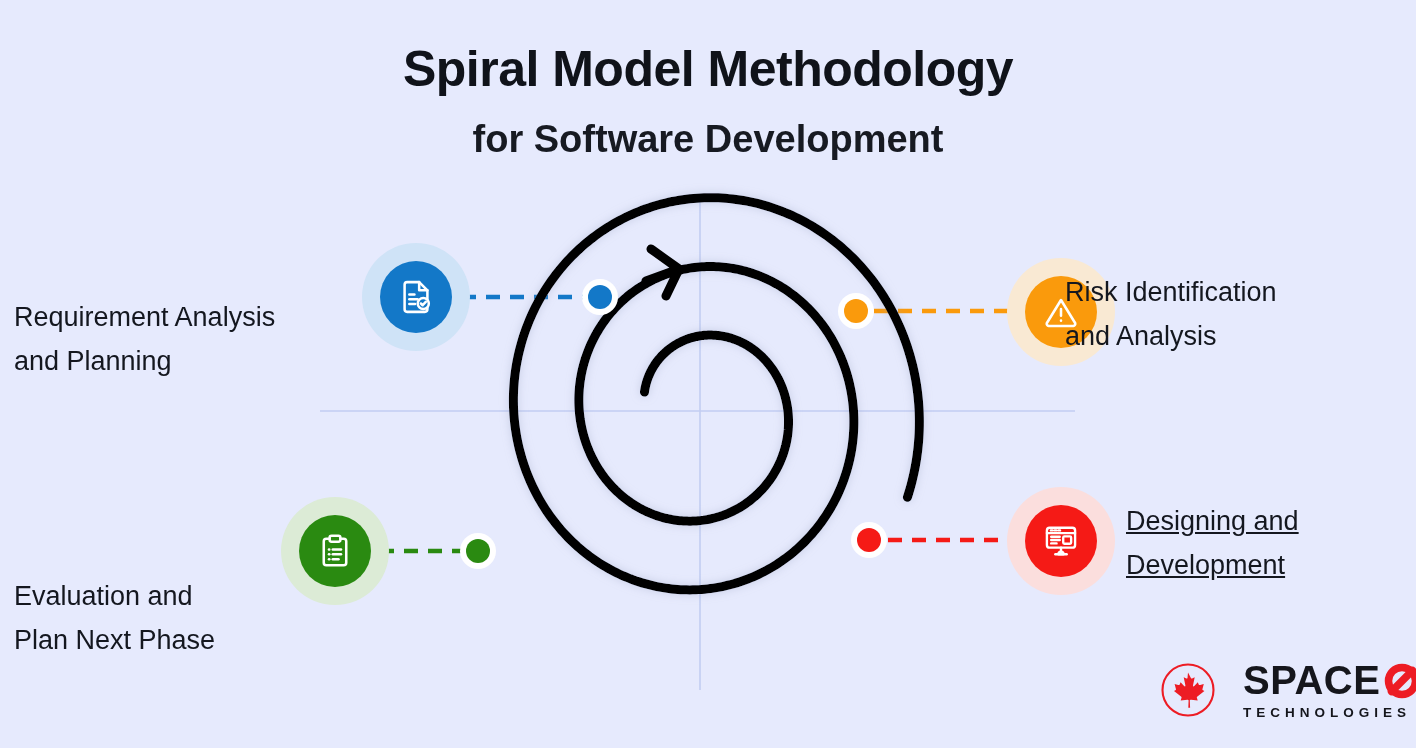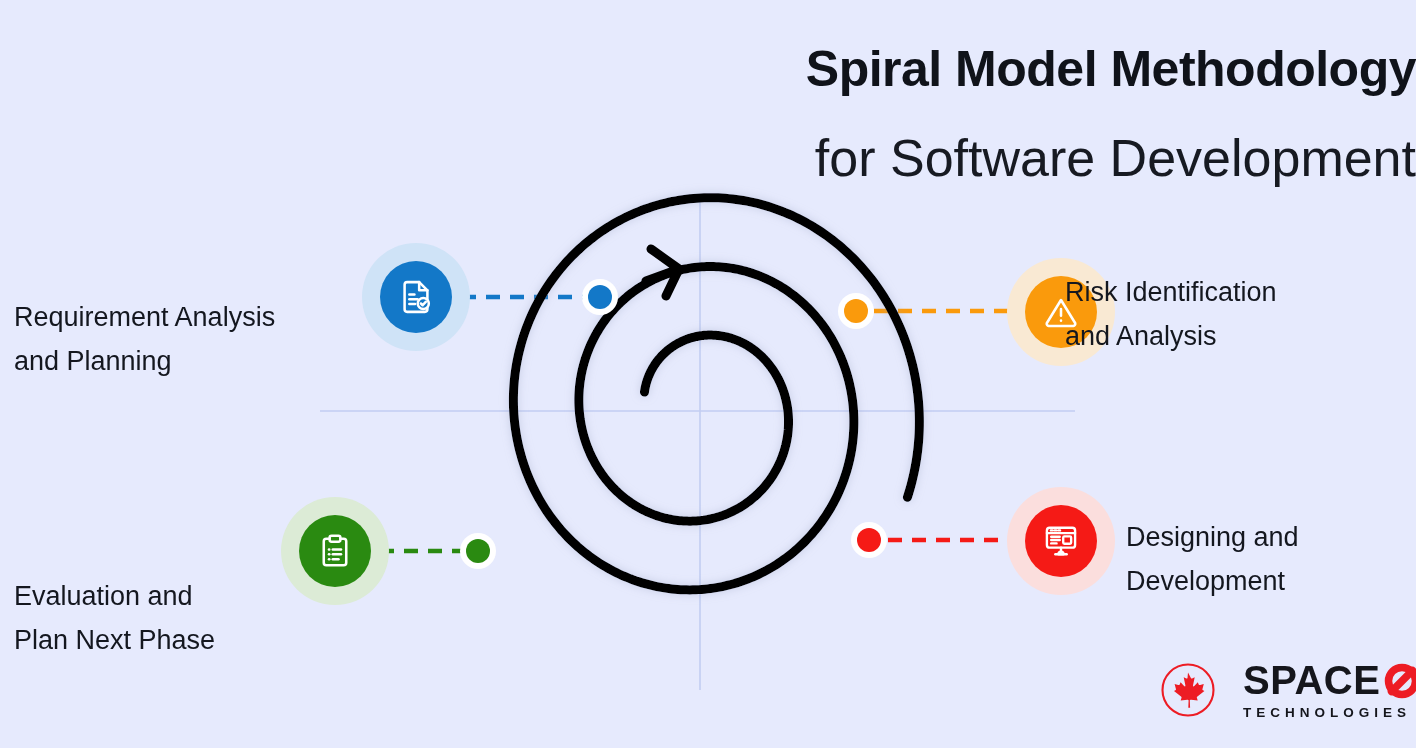--- a/index.html
+++ b/index.html
@@ -18,36 +18,36 @@
     background: #e6eafd;
     overflow: hidden;
   }
 
   
   .heading {
     position: absolute;
     left: 0;
     top: 40px;
     width: 1416px;
-    text-align: right;
+    text-align: center;
   }
   .title {
     font-size: 50px;
     font-weight: 700;
     color: #10131a;
     letter-spacing: -0.5px;
     line-height: 1.18;
     margin: 0;
   }
   .subtitle {
-    font-size: 52px;
-    font-weight: 400;
+    font-size: 38px;
+    font-weight: 700;
     color: #171a22;
     line-height: 1.2;
-    margin: 28px 0 0 0;
+    margin: 18px 0 0 0;
   }
 
   
   #spiral-svg {
     position: absolute;
     left: 0;
     top: 0;
     width: 1416px;
     height: 748px;
   }
@@ -209,21 +209,21 @@
         <path d="M3.1 7.0 h17.8"></path>
         <path d="M5.6 5.3 h1.0 M8.0 5.3 h1.0 M10.4 5.3 h1.0"></path>
         <path d="M5.8 9.3 h5.4 M5.8 11.4 h5.4 M5.8 13.5 h3.4"></path>
         <rect x="13.4" y="9.1" width="5.0" height="4.6" rx="0.7"></rect>
         <path d="M12 16.2 v2.6"></path>
         <path d="M8.4 20.4 h7.2"></path>
         <path d="M12 18.8 a1.6 1.6 0 0 0 -1.6 1.6 h3.2 a1.6 1.6 0 0 0 -1.6 -1.6 z"></path>
       </svg>
     </div>
   </div>
-  <div class="label right" style="left:1126px; top:516px; width:290px;">Designing and
+  <div class="label right" style="left:1126px; top:500px; width:290px;text-decoration:underline;">Designing and
 Development</div>
 
   <div class="phase" style="left:281px; top:497px; width:108px; height:108px;">
     <div class="halo" style="background:#dcebd6;"></div>
     <div class="ic" style="background:#2a8a11;">
       <svg width="38" height="38" viewBox="0 0 24 24" fill="none" stroke="#ffffff" stroke-width="1.6" stroke-linecap="round" stroke-linejoin="round">
         <path d="M8.6 4.2 H6.5 A1.6 1.6 0 0 0 4.9 5.8 v13.6 A1.6 1.6 0 0 0 6.5 21 h11 a1.6 1.6 0 0 0 1.6 -1.6 V5.8 A1.6 1.6 0 0 0 17.5 4.2 h-2.1"></path>
         <rect x="8.6" y="2.4" width="6.8" height="3.7" rx="1.2"></rect>
         <path d="M8.2 11.0 h0.2"></path>
         <path d="M10.6 11.0 h5.2"></path>

